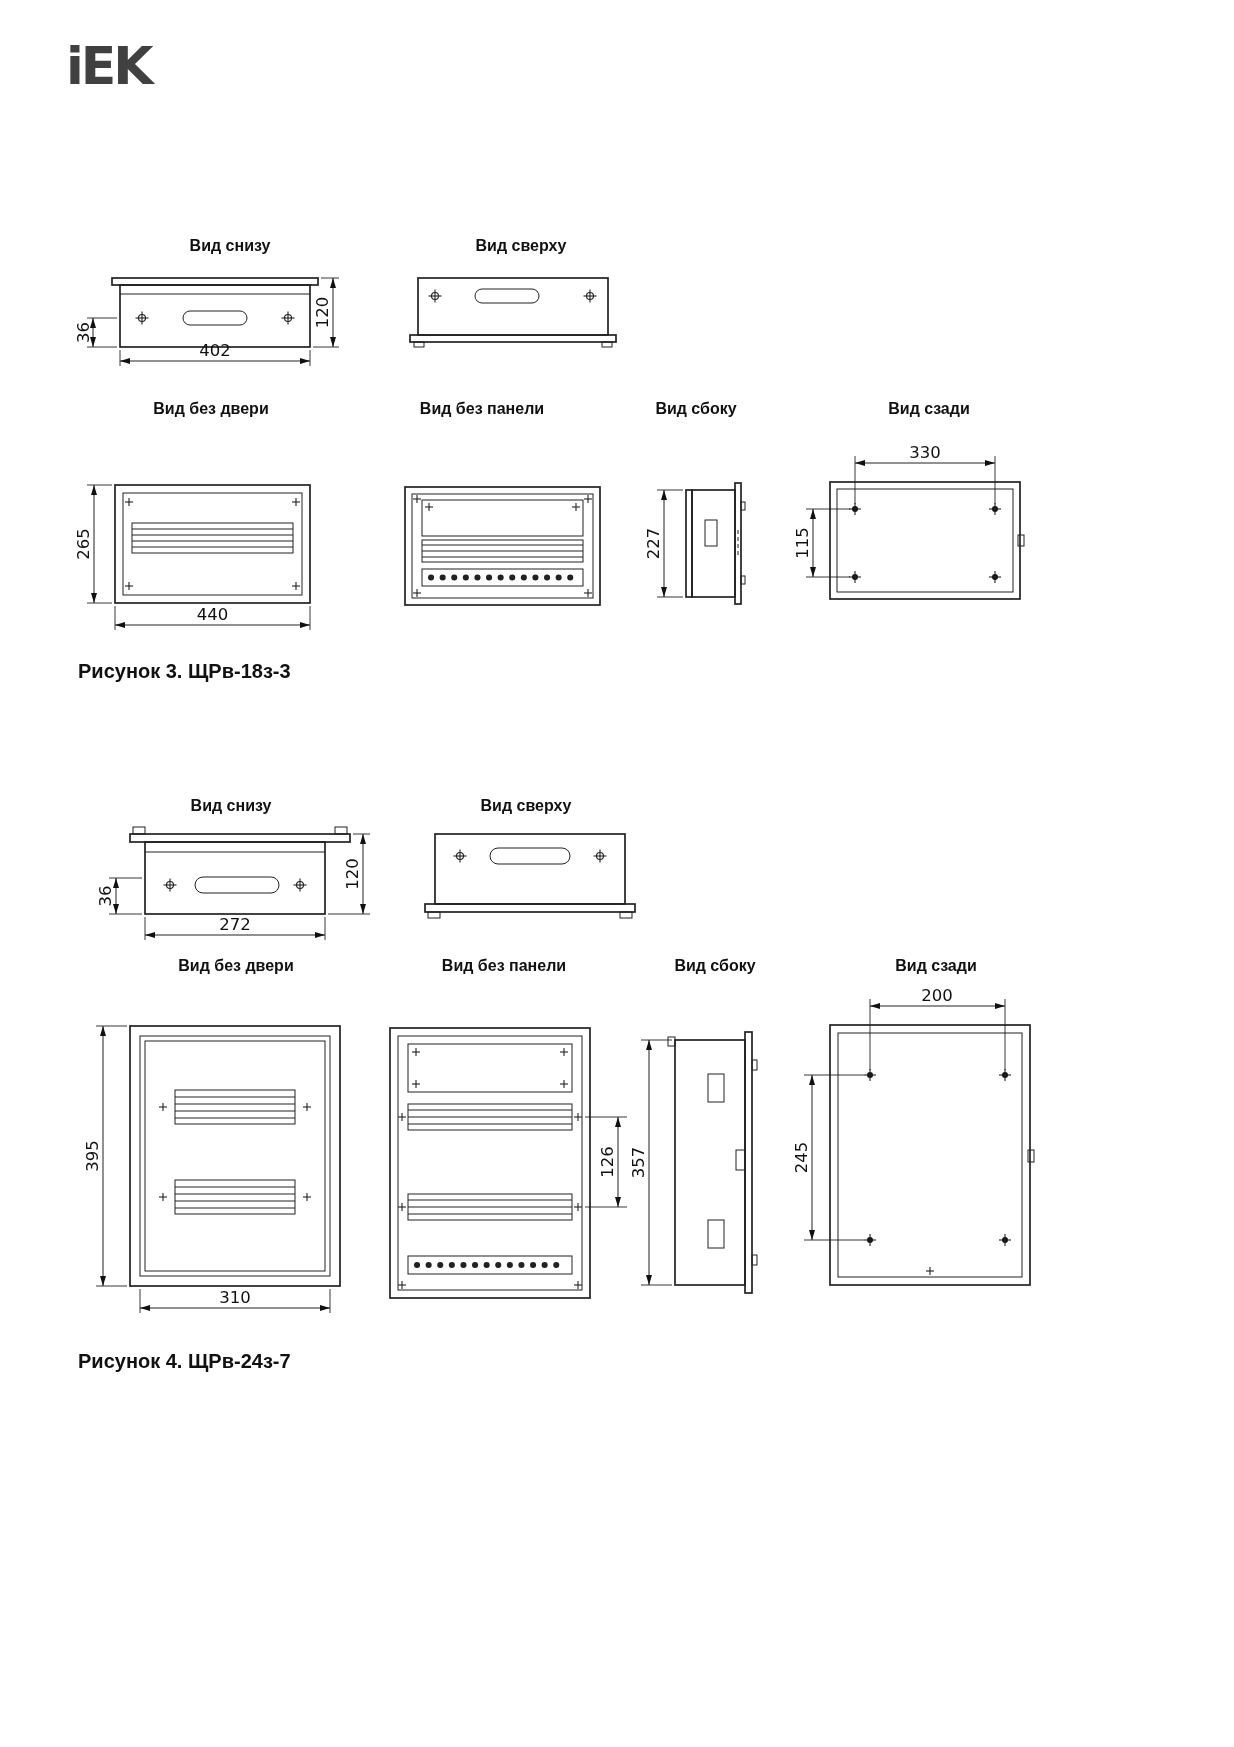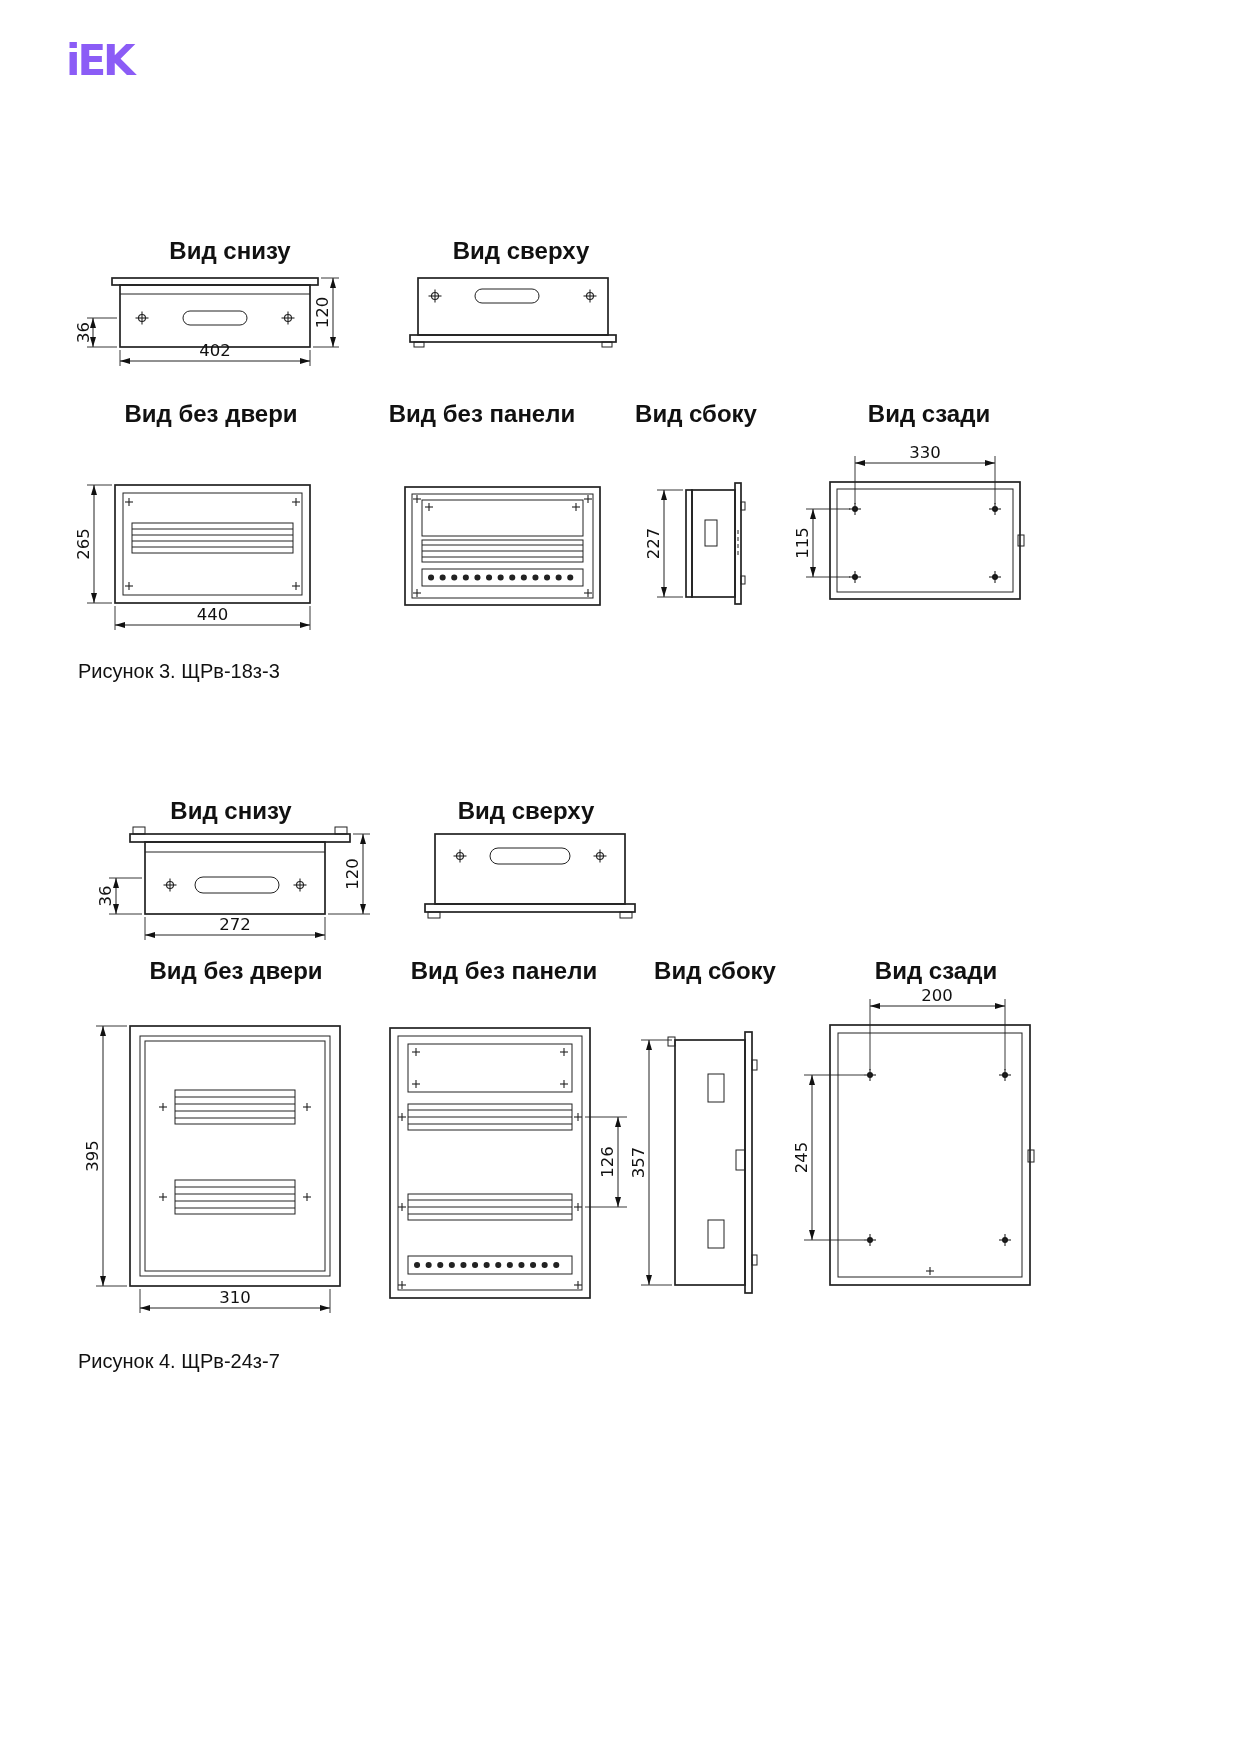--- a/index.html
+++ b/index.html
@@ -1,20 +1,20 @@
 <!DOCTYPE html>
 <html><head>
 <meta charset="utf-8">
 <style>
   * { margin:0; padding:0; box-sizing:border-box; }
   html,body { background:#fff; }
   body { width:1234px; height:1747px; position:relative; font-family:"Liberation Sans", sans-serif; color:#111; }
-  .logo { position:absolute; left:66px; top:40px; font-family:"DejaVu Sans", sans-serif; font-weight:800; font-size:42px; letter-spacing:-3px; color:#8b5cf6; line-height:1; }
-  .view-label { position:absolute; transform:translateX(-50%); font-size:24px; font-weight:700; white-space:nowrap; }
-  .caption { position:absolute; font-size:20px; font-weight:400; white-space:nowrap; }
+  .logo { position:absolute; left:66px; top:40px; font-family:"DejaVu Sans", sans-serif; font-weight:800; font-size:52px; letter-spacing:-3px; color:#404040; line-height:1; }
+  .view-label { position:absolute; transform:translateX(-50%); font-size:16px; font-weight:700; white-space:nowrap; }
+  .caption { position:absolute; font-size:20px; font-weight:700; white-space:nowrap; }
   svg.view { position:absolute; overflow:visible; }
   .o { fill:none; stroke:#222; stroke-width:1.7; }
   .i { fill:none; stroke:#222; stroke-width:1; }
   .d { stroke:#222; stroke-width:1; fill:none; }
   .e { stroke:#222; stroke-width:0.9; }
   .t { font-family:"DejaVu Sans", sans-serif; font-size:16.5px; fill:#111; }
   .sc { stroke:#222; stroke-width:1.1; fill:none; }
   .scf { fill:#111; stroke:none; }
   .perf { stroke:#222; stroke-width:6; stroke-linecap:round; stroke-dasharray:0.1 11.5; fill:none; }
 </style>

